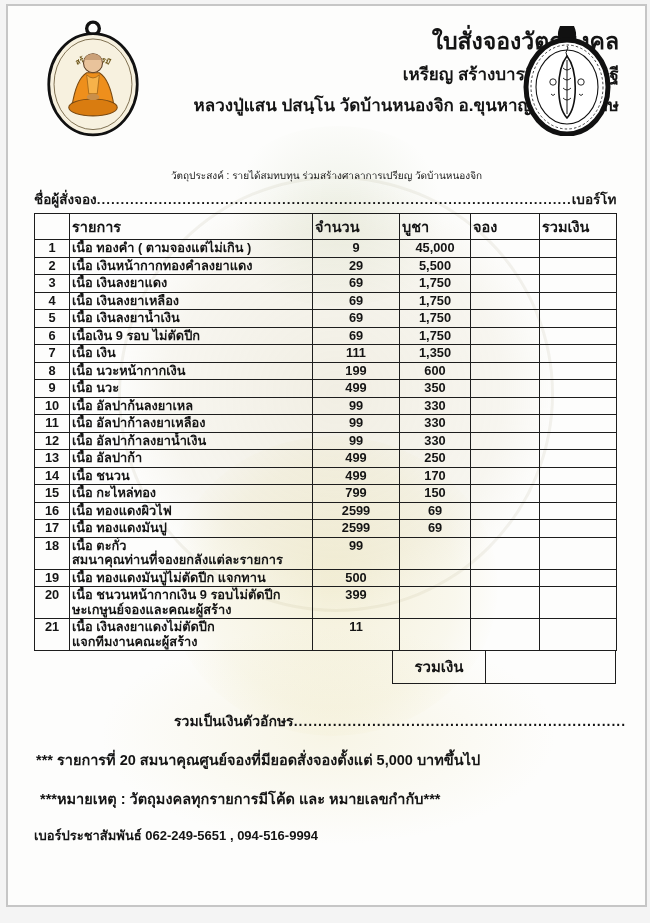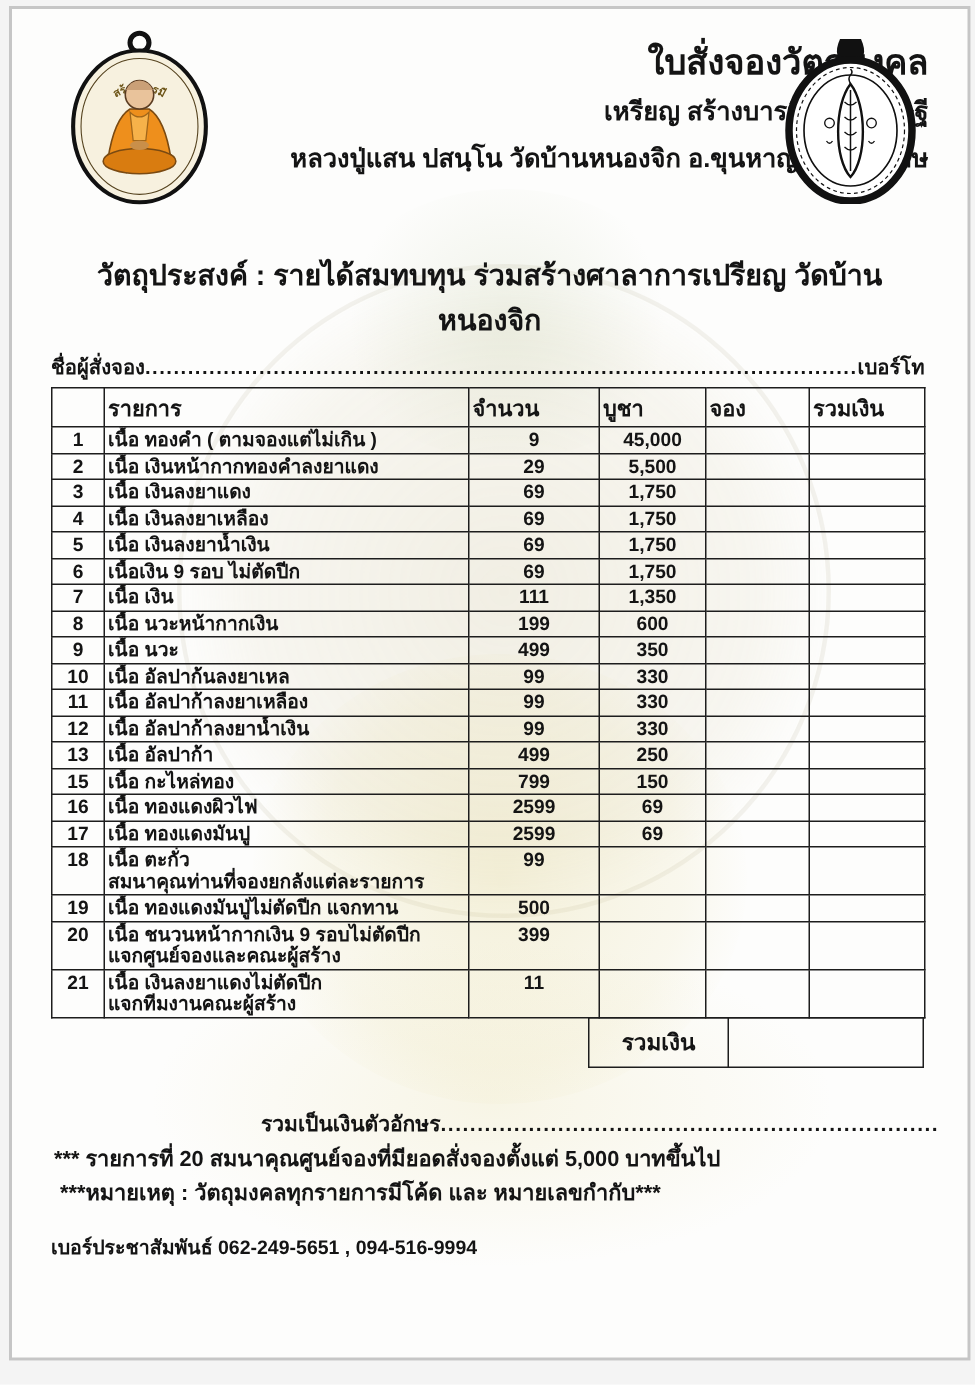--- a/index.html
+++ b/index.html
@@ -30,21 +30,21 @@
        background:radial-gradient(ellipse,rgba(228,216,150,.22) 0%,rgba(228,216,150,0) 70%);}
 
   .content{position:relative;z-index:2;padding:10px 26px 0 26px;}
 
   .header{position:relative;height:150px;}
   .logo-left{position:absolute;left:6px;top:4px;}
   .logo-right{position:absolute;right:2px;top:8px;}
   .titles{text-align:right;padding-top:8px;}
   .title{font-size:23px;font-weight:700;line-height:1.5;}
   .subtitle{font-size:17px;font-weight:700;line-height:1.85;}
-  .purpose{text-align:center;font-size:19px;font-weight:700;margin-top:2px;}
+  .purpose{text-align:center;font-size:10px;font-weight:400;margin-top:2px;}
   .orderer-line{
     font-size:13.5px;font-weight:700;margin-top:5px;
     white-space:nowrap;overflow:hidden;width:582px;
   }
   .dots{letter-spacing:1px;font-weight:700;}
 
   table.order{
     border-collapse:collapse;table-layout:fixed;
     width:582px;margin-top:3px;
   }
@@ -71,21 +71,21 @@
     padding:4px 0;background:transparent;
   }
   .summary-value{
     width:130px;box-sizing:border-box;border:1px solid #1d1d1d;border-left:none;
   }
 
   .amount-words{
     margin-top:26px;margin-left:140px;width:452px;
     font-size:14px;font-weight:700;white-space:nowrap;overflow:hidden;
   }
-  .note{font-size:14.5px;font-weight:700;margin-left:2px;}
+  .note{font-size:14.5px;font-weight:700;margin-top:16px;margin-left:2px;}
   .note.indent{margin-left:6px;}
   .contact{font-size:13px;font-weight:700;margin-top:15px;}
 </style>
 </head>
 <body>
 
 <div class="sheet">
   <div class="wm wm1"></div>
   <div class="wm wm2"></div>
   <div class="wm wm3"></div>
@@ -306,20 +306,31 @@
         <td class="c-item">
           <div>เนื้อ อัลปาก้า</div>
 
         </td>
         <td class="c-qty">499</td>
         <td class="c-price">250</td>
         <td class="c-reserve"></td>
         <td class="c-total"></td>
       </tr>
           <tr>
+        <td class="c-no">14</td>
+        <td class="c-item">
+          <div>เนื้อ ชนวน</div>
+
+        </td>
+        <td class="c-qty">499</td>
+        <td class="c-price">170</td>
+        <td class="c-reserve"></td>
+        <td class="c-total"></td>
+      </tr>
+          <tr>
         <td class="c-no">15</td>
         <td class="c-item">
           <div>เนื้อ กะไหล่ทอง</div>
 
         </td>
         <td class="c-qty">799</td>
         <td class="c-price">150</td>
         <td class="c-reserve"></td>
         <td class="c-total"></td>
       </tr>
@@ -364,21 +375,21 @@
         </td>
         <td class="c-qty">500</td>
         <td class="c-price"></td>
         <td class="c-reserve"></td>
         <td class="c-total"></td>
       </tr>
           <tr>
         <td class="c-no">20</td>
         <td class="c-item">
           <div>เนื้อ ชนวนหน้ากากเงิน 9 รอบไม่ตัดปีก</div>
-          <div>แจกศูนย์จองและคณะผู้สร้าง</div>
+          <div>ษะเกษูนย์จองและคณะผู้สร้าง</div>
         </td>
         <td class="c-qty">399</td>
         <td class="c-price"></td>
         <td class="c-reserve"></td>
         <td class="c-total"></td>
       </tr>
           <tr>
         <td class="c-no">21</td>
         <td class="c-item">
           <div>เนื้อ เงินลงยาแดงไม่ตัดปีก</div>

